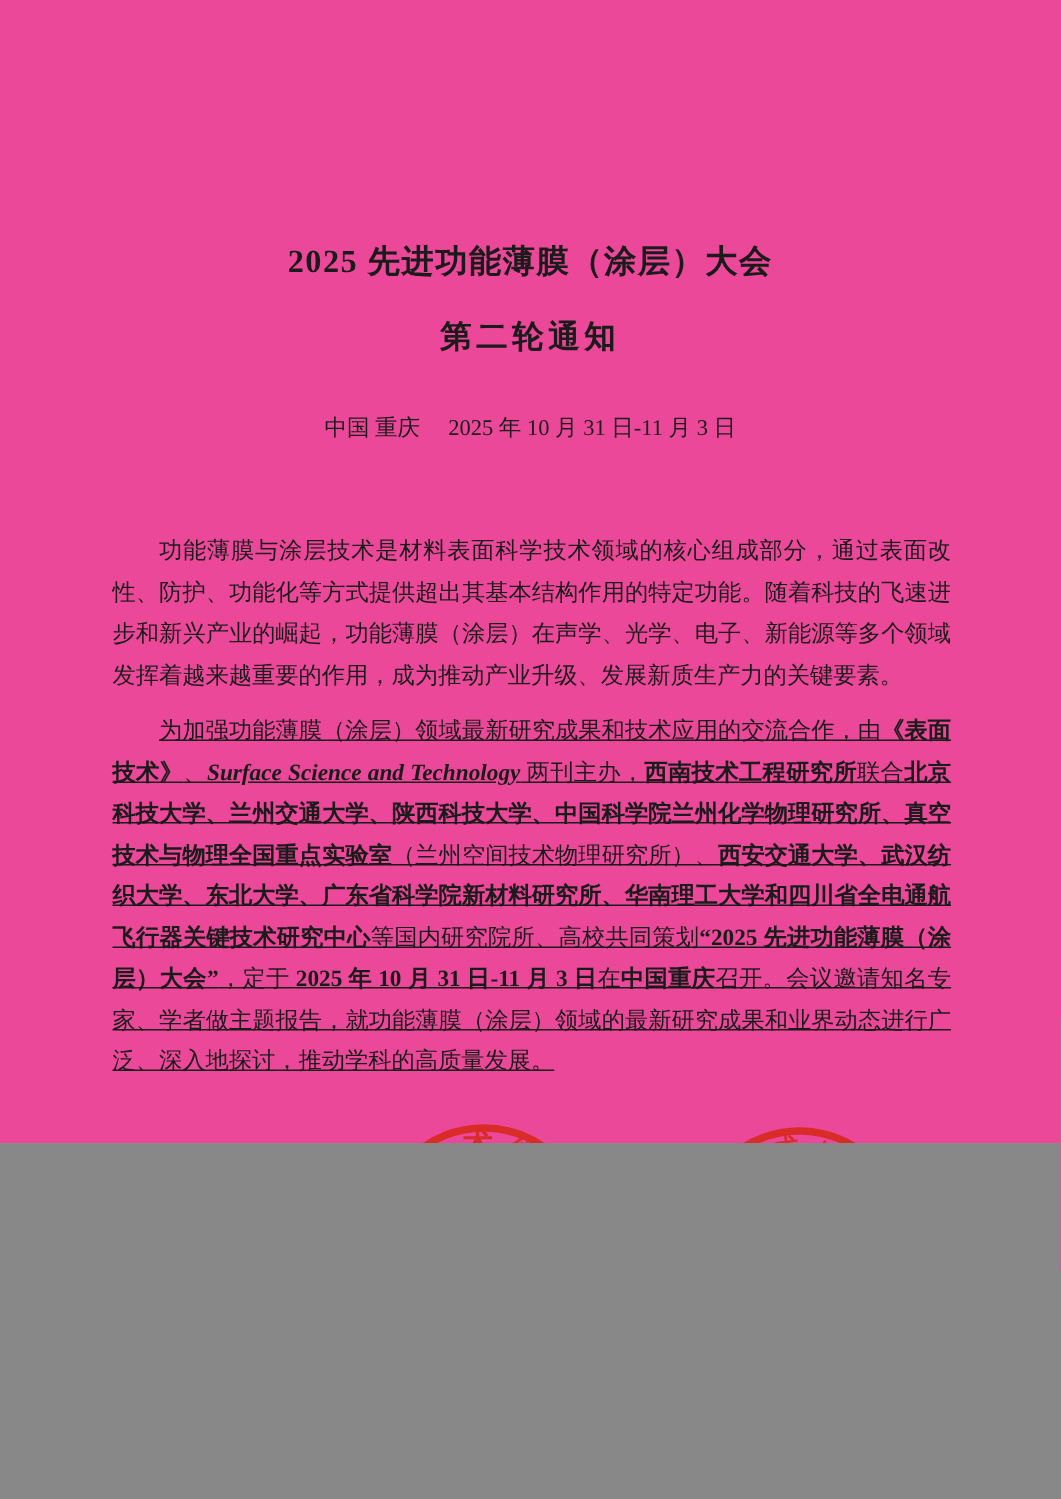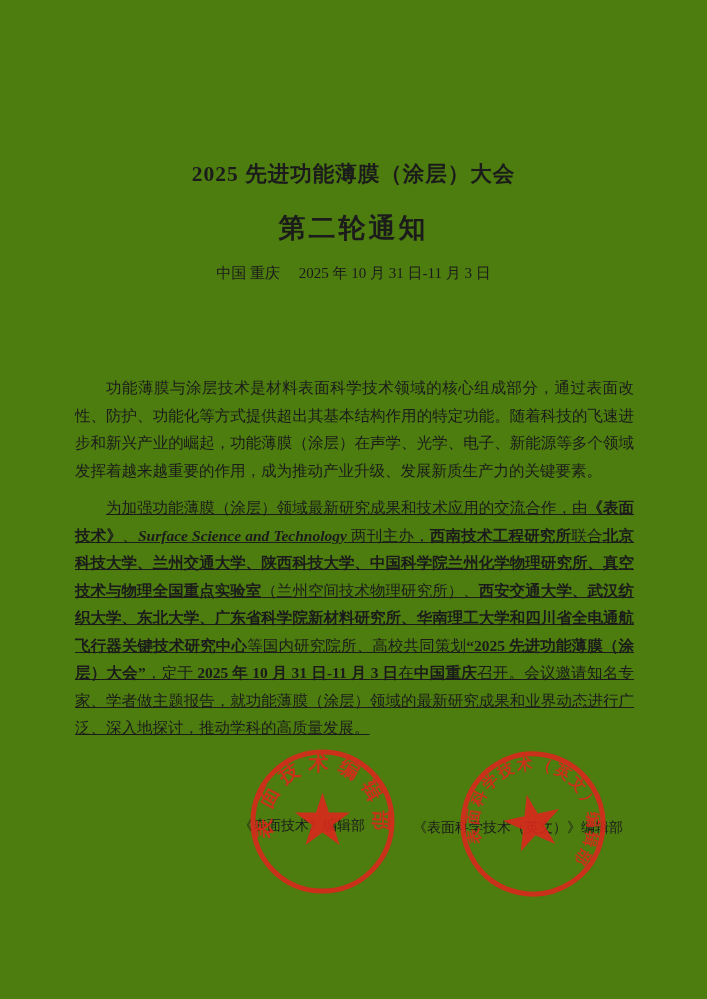--- a/index.html
+++ b/index.html
@@ -1,58 +1,58 @@
 <!DOCTYPE html>
 <html><head>
 <meta charset="utf-8">
 <style>
   * { margin: 0; padding: 0; box-sizing: border-box; }
   html, body { background: #888; }
   .page {
     position: relative;
     width: 707px;
-    height: 999px;
+    height: 762px;
     margin: 0 auto;
-    background: #4d7c0f;
+    background: #ec4899;
     font-family: "Liberation Serif", "DejaVu Serif", serif;
     color: #1b1b1b;
     overflow: hidden;
   }
   .doc-title {
     position: absolute;
     top: 159px; left: 0; right: 0;
     text-align: center;
     font-size: 21.5px;
     font-weight: bold;
     letter-spacing: 1px;
   }
   .doc-subtitle {
     position: absolute;
     top: 210px; left: 0; right: 0;
     text-align: center;
-    font-size: 27px;
+    font-size: 21px;
     font-weight: bold;
     letter-spacing: 3px;
   }
   .venue-date {
     position: absolute;
-    top: 264px; left: 0; right: 0;
+    top: 276px; left: 0; right: 0;
     text-align: center;
     font-size: 15px;
   }
   .body-text {
     position: absolute;
     top: 354px;
     left: 75px;
     width: 559px;
     font-size: 15.5px;
     line-height: 27.5px;
     text-align: justify;
   }
-  .body-text p { text-indent: 2em; margin-top: 20px; }
+  .body-text p { text-indent: 2em; }
   .body-text p + p { margin-top: 10px; text-decoration: underline; }
   .body-text .b { font-weight: bold; }
   .body-text .i { font-style: italic; }
   .stamp-caption {
     position: absolute;
     font-size: 14px;
     color: #1b1b1b;
     white-space: nowrap;
     z-index: 1;
   }

